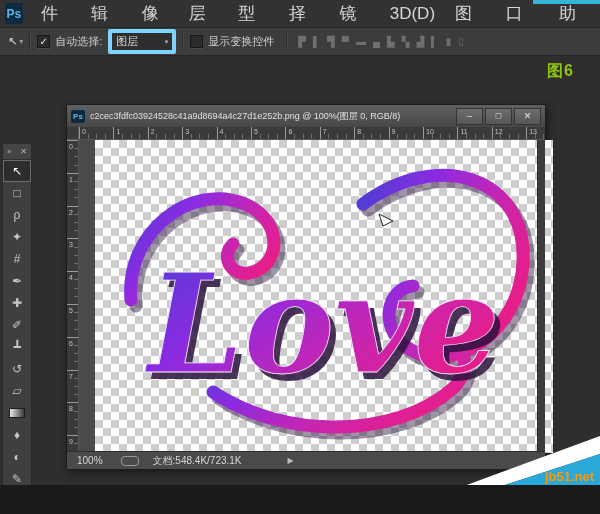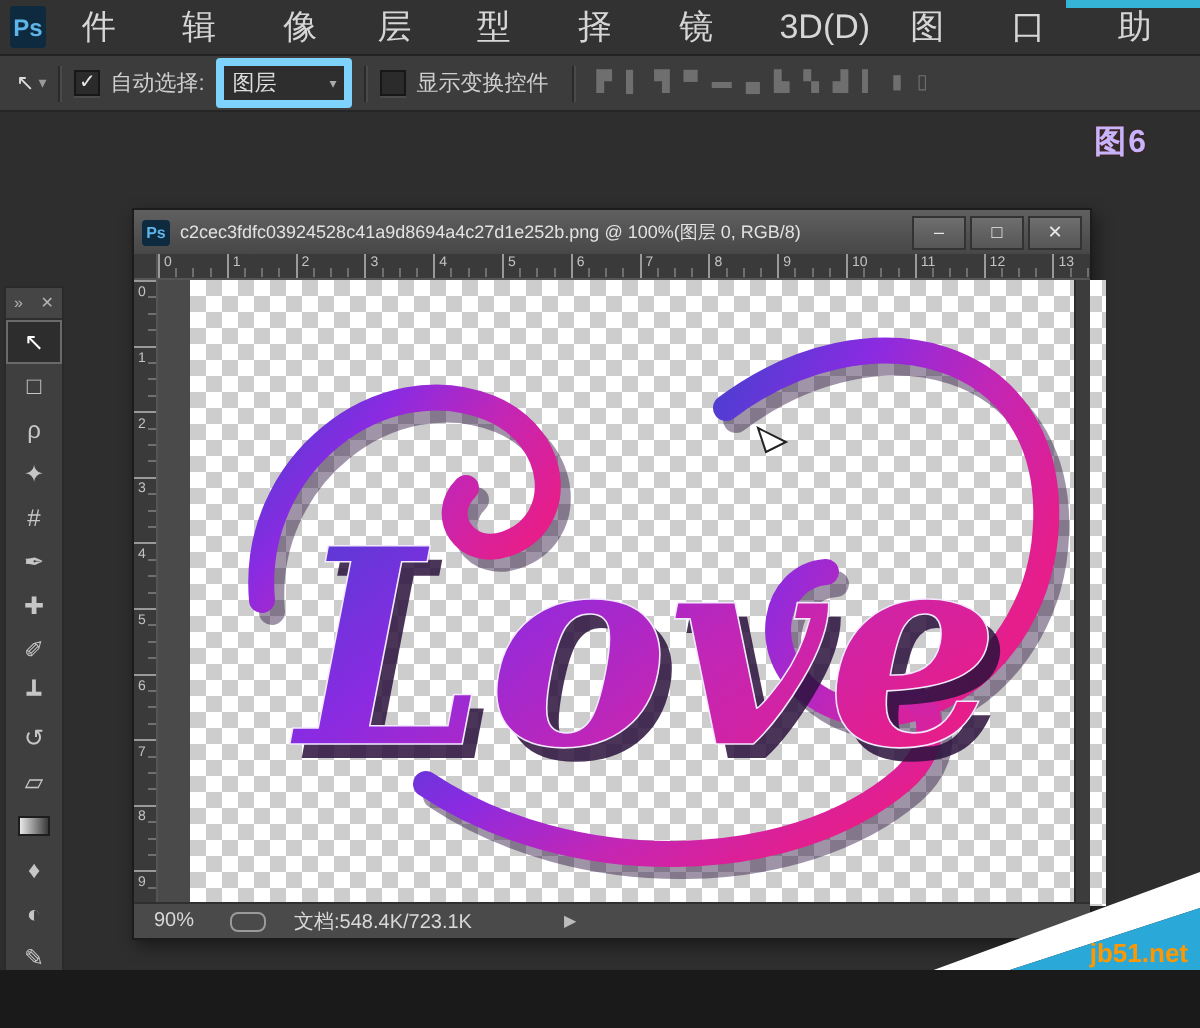--- a/index.html
+++ b/index.html
@@ -26,21 +26,21 @@
             box-shadow:0 1px 0 rgba(255,255,255,.08);margin-right:5px;color:#e8e8e8;font-size:10px;
             line-height:11px;text-align:center;vertical-align:middle;}
   .opt-label{margin-right:6px;}
   .dropdown{display:inline-flex;align-items:center;justify-content:space-between;width:52px;height:17px;
             background:#2e2e2e;border:4px solid #7dd3fc;border-radius:2px;padding:0 4px;color:#ddd;}
   .dropdown .dd-arrow{font-size:7px;color:#aaa;}
   .align-group{display:flex;align-items:center;gap:7px;margin:0 4px;}
   .align-icon{color:#6f6f6f;font-size:10px;}
 
   
-  .fig-label{position:absolute;right:26px;top:61px;color:#c4b5fd;font-size:16px;font-weight:bold;
+  .fig-label{position:absolute;right:26px;top:61px;color:#84cc16;font-size:16px;font-weight:bold;
              letter-spacing:1px;text-shadow:0 0 1px #701010;}
 
   
   .toolpanel{position:absolute;left:2px;top:143px;width:30px;height:371px;background:#3f3f3f;
              border:1px solid #2a2a2a;box-sizing:border-box;z-index:5;}
   .toolpanel-header{height:15px;display:flex;align-items:center;justify-content:space-between;
                     padding:0 4px;background:#454545;border-bottom:1px solid #2e2e2e;}
   .tp-glyph{color:#b5b5b5;font-size:8px;line-height:10px;}
   .tools{display:flex;flex-direction:column;align-items:stretch;}
   .tool{height:22px;display:flex;align-items:center;justify-content:center;color:#c6c6c6;font-size:12px;}
@@ -250,21 +250,21 @@
         <text x="235" y="239" text-anchor="middle" class="love-text" opacity="0.85" fill="#2b123d">Love</text>
 
         <text x="229" y="232" text-anchor="middle" class="love-text" fill="url(#loveGrad)" stroke="#f2e9ff" stroke-width="0.8">Love</text>
 
         <polygon points="284,74 298,81 288,86" fill="#ffffff" stroke="#222" stroke-width="1"></polygon>
       </svg>
     </div>
     <div class="vscroll"></div>
 
     <div class="statusbar">
-      <span class="status-zoom">90%</span>
+      <span class="status-zoom">100%</span>
       <span class="status-icon"></span>
       <span class="status-doc">文档:548.4K/723.1K</span>
       <span class="status-arrow">▶</span>
     </div>
   </div>
 
   <svg class="watermark" viewBox="0 0 600 514">
     <polygon points="388,514 600,436 600,454 416,514" fill="#ffffff"></polygon>
     <polygon points="416,514 600,454 600,514" fill="#2aa8d8"></polygon>
     <text x="594" y="481" text-anchor="end" class="wm-site" fill="#ff9800">jb51.net</text>

